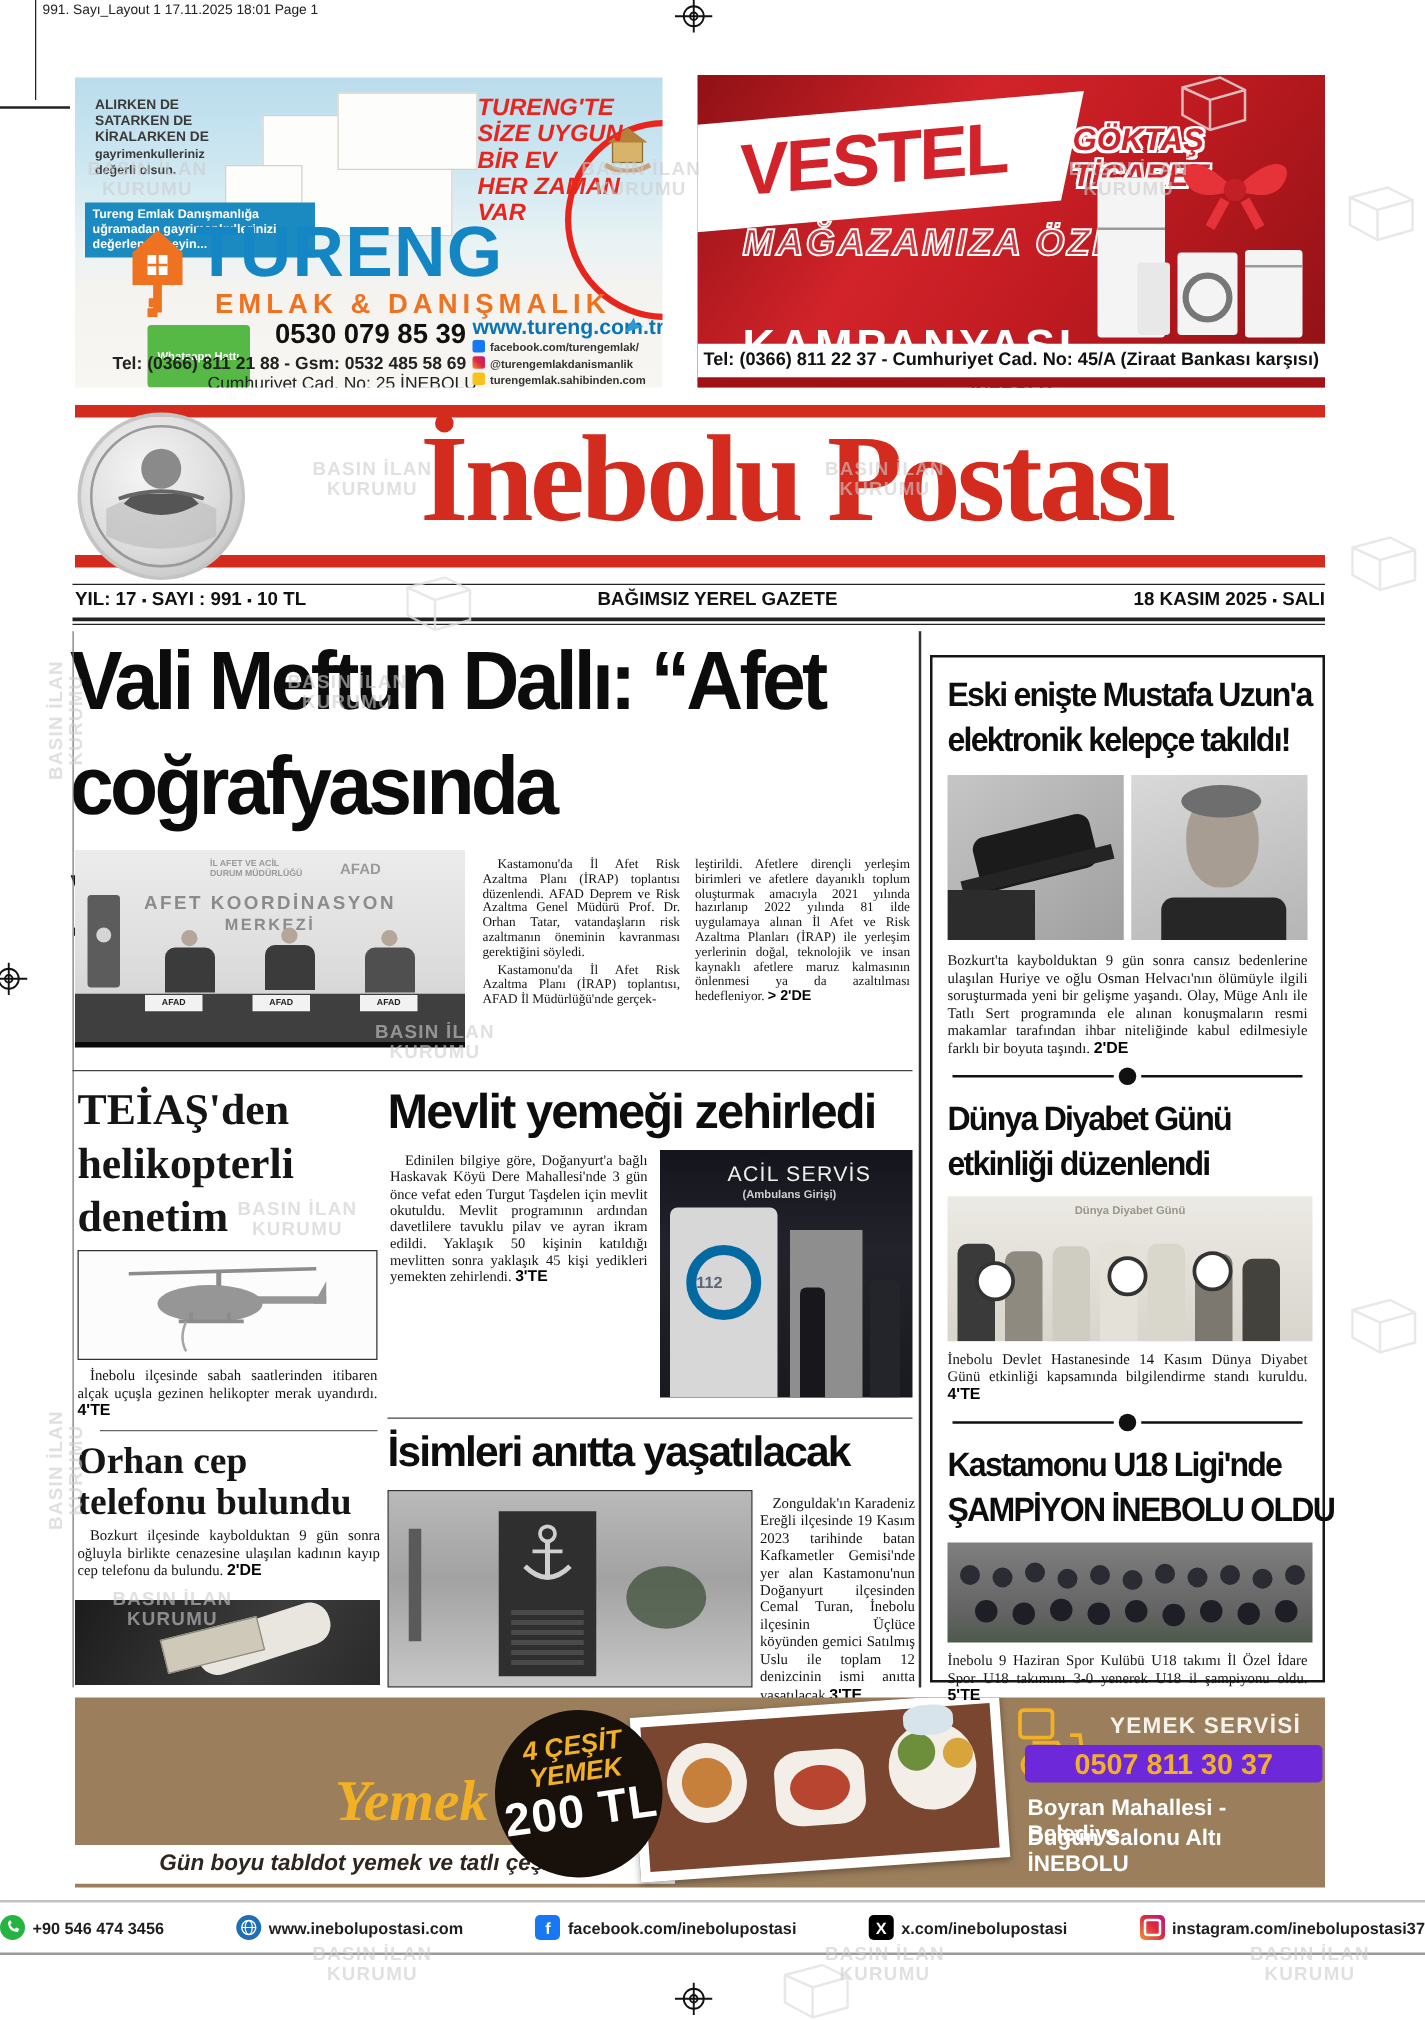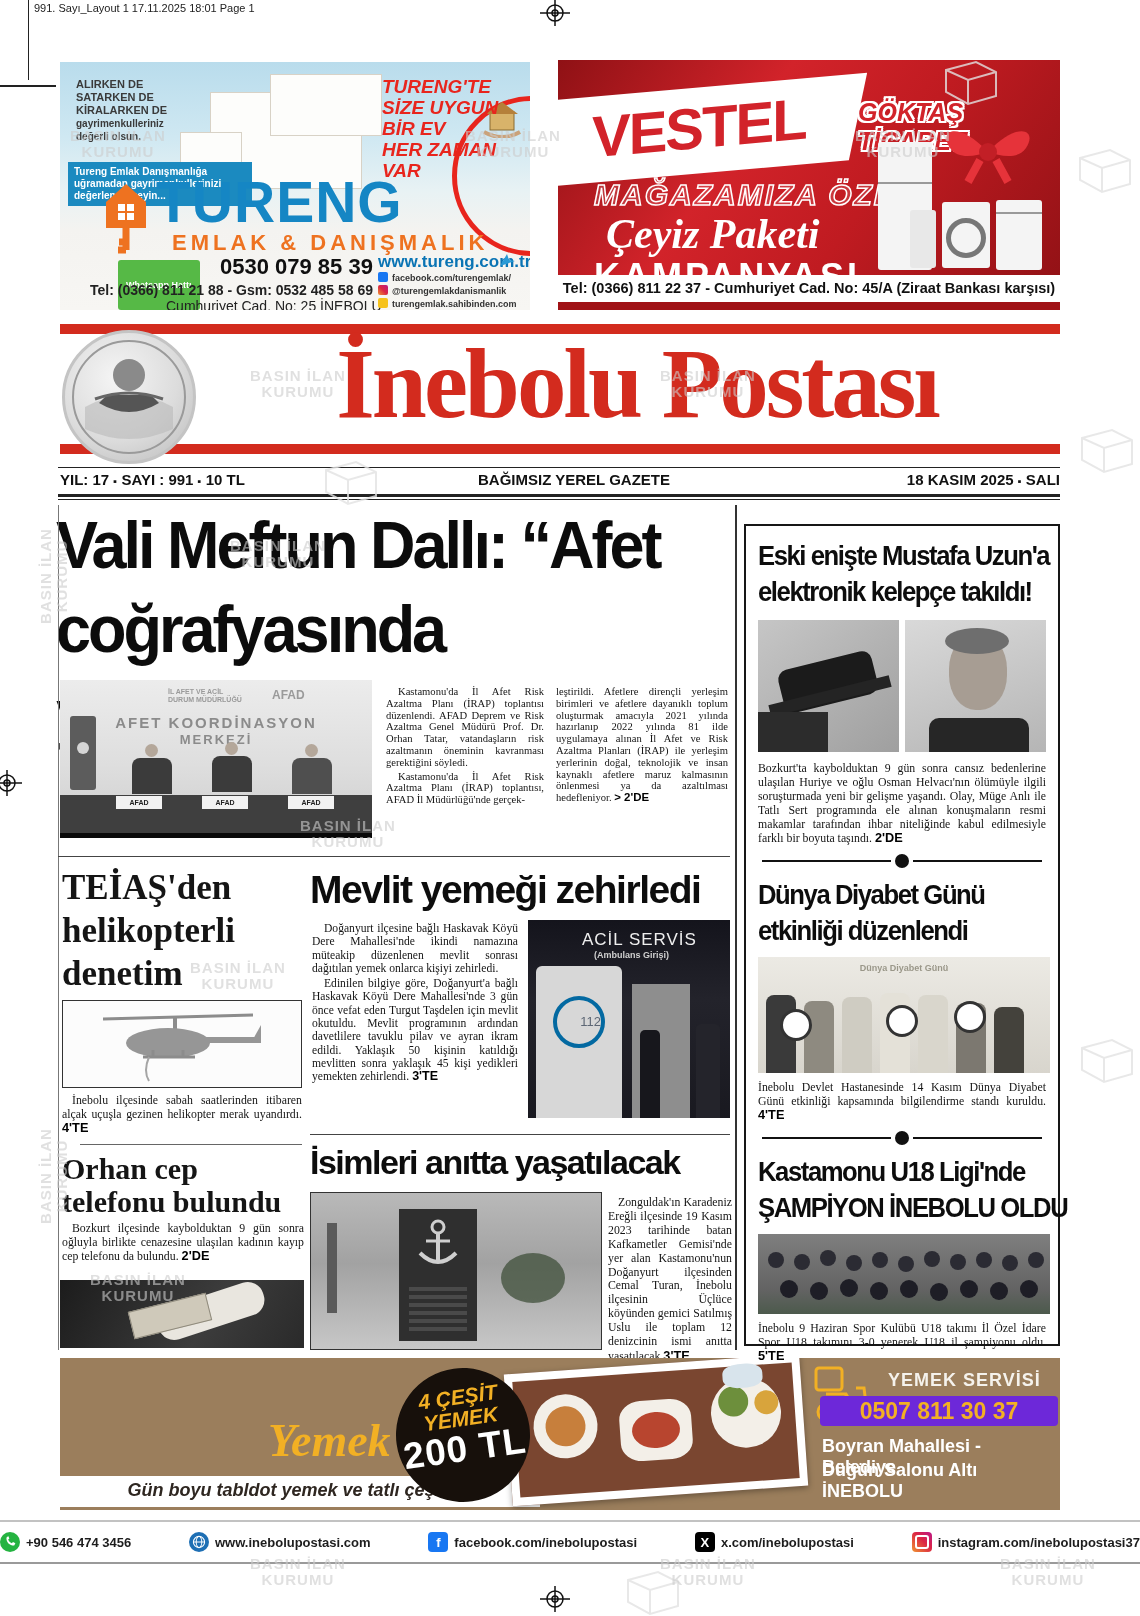--- a/index.html
+++ b/index.html
@@ -260,21 +260,20 @@
     <div><span class="ic" style="background:linear-gradient(45deg,#f09433,#dc2743,#bc1888);"></span><span>@turengemlakdanismanlik</span></div>
     <div><span class="ic" style="background:#f6c21b;"></span><span>turengemlak.sahibinden.com</span></div>
   </div>
 </div>
 
 <div class="adV">
   <div class="band"></div>
   <div class="vbrand">VESTEL</div>
   <div class="dealer">GÖKTAŞ TİCARET</div>
   <div class="l1">MAĞAZAMIZA ÖZEL</div>
-  <div class="l2">Çeyiz Paketi</div>
   <div class="l3">KAMPANYASI</div>
   <div class="appl" style="left:320px;top:82px;width:54px;height:128px;">
       <div style="height:40px;border-bottom:2px solid #999;"></div>
     </div>
   <div class="appl" style="left:384px;top:142px;width:48px;height:66px;">
       <div style="width:30px;height:30px;border-radius:50%;border:5px solid #777;margin:16px auto 0;"></div>
     </div>
   <div class="appl" style="left:438px;top:140px;width:46px;height:70px;">
       <div style="height:12px;border-bottom:2px solid #999;"></div>
     </div>
@@ -388,28 +387,27 @@
 <div class="abs body-md" style="left:62px;top:1222px;width:242px;">
   <p style="text-indent:10px;"><span>Bozkurt ilçesinde kaybolduktan 9 gün sonra oğluyla birlikte cenazesine ulaşılan kadının kayıp cep telefonu da bulundu.</span> <b class="jump">2'DE</b></p>
 </div>
 <div class="ph" style="left:60px;top:1280px;width:244px;height:68px;background:linear-gradient(120deg,#1c1c1c,#3c3c3c 60%,#2a2a2a);">
   <div style="position:absolute;left:96px;top:14px;width:110px;height:34px;background:#e9e6df;border-radius:16px;transform:rotate(-18deg);"></div>
   <div style="position:absolute;left:70px;top:22px;width:78px;height:26px;background:#cfc9ba;border:1px solid #8f8a7c;transform:rotate(-14deg);"></div>
 </div>
 
 <div class="abs hc" style="left:310px;top:868px;width:424px;font-size:39px;line-height:44px;">Mevlit yemeği zehirledi</div>
 <div class="abs body-md" style="left:312px;top:922px;width:206px;font-size:11.6px;line-height:13.3px;">
-  <p>Doğanyurt ilçesine bağlı Haskavak Köyü Dere Mahallesi'nde ikindi namazına müteakip düzenlenen mevlit sonrası dağıtılan yemek onlarca kişiyi zehirledi.</p>
   <p><span>Edinilen bilgiye göre, Doğanyurt'a bağlı Haskavak Köyü Dere Mahallesi'nde 3 gün önce vefat eden Turgut Taşdelen için mevlit okutuldu. Mevlit programının ardından davetlilere tavuklu pilav ve ayran ikram edildi. Yaklaşık 50 kişinin katıldığı mevlitten sonra yaklaşık 45 kişi yedikleri yemekten zehirlendi.</span> <b class="jump">3'TE</b></p>
 </div>
 <div class="ph" style="left:528px;top:920px;width:202px;height:198px;background:linear-gradient(180deg,#14141c 0%,#23232b 40%,#191920 100%);">
   <div style="position:absolute;left:54px;top:10px;width:148px;color:#efefef;font-weight:normal;font-size:17px;letter-spacing:1px;">ACİL SERVİS</div>
   <div style="position:absolute;left:66px;top:30px;width:140px;color:#cfcfcf;font-weight:bold;font-size:9px;">(Ambulans Girişi)</div>
   <div style="position:absolute;left:8px;top:46px;width:86px;height:152px;background:#d7d7d7;border-radius:6px 6px 0 0;">
-    <div style="width:44px;height:44px;border-radius:50%;border:4px solid #0369a1;margin:30px auto 0;text-align:right;line-height:44px;font-weight:normal;font-size:13px;color:#5d6775;">112</div>
+    <div style="width:44px;height:44px;border-radius:50%;border:8px solid #0369a1;margin:30px auto 0;text-align:left;line-height:44px;font-weight:bold;font-size:13px;color:#5d6775;">112</div>
   </div>
   <div style="position:absolute;left:104px;top:64px;width:58px;height:134px;background:#8e8e8e;"></div>
   <div style="position:absolute;left:112px;top:110px;width:20px;height:88px;background:#17171c;border-radius:5px 5px 0 0;"></div>
   <div style="position:absolute;left:168px;top:104px;width:24px;height:94px;background:#24242b;border-radius:5px 5px 0 0;"></div>
 </div>
 <div class="rule" style="left:310px;top:1134px;width:420px;height:1px;background:#444;"></div>
 
 <div class="abs hc" style="left:310px;top:1142px;width:424px;font-size:34px;line-height:40px;">İsimleri anıtta yaşatılacak</div>
 <div class="ph" style="left:310px;top:1192px;width:290px;height:156px;border:1px solid #333;background:linear-gradient(180deg,#b9b9b9 0%,#a2a2a2 45%,#c7c7c7 100%);">
   <div style="position:absolute;left:88px;top:16px;width:78px;height:132px;background:#2f2f2f;">

